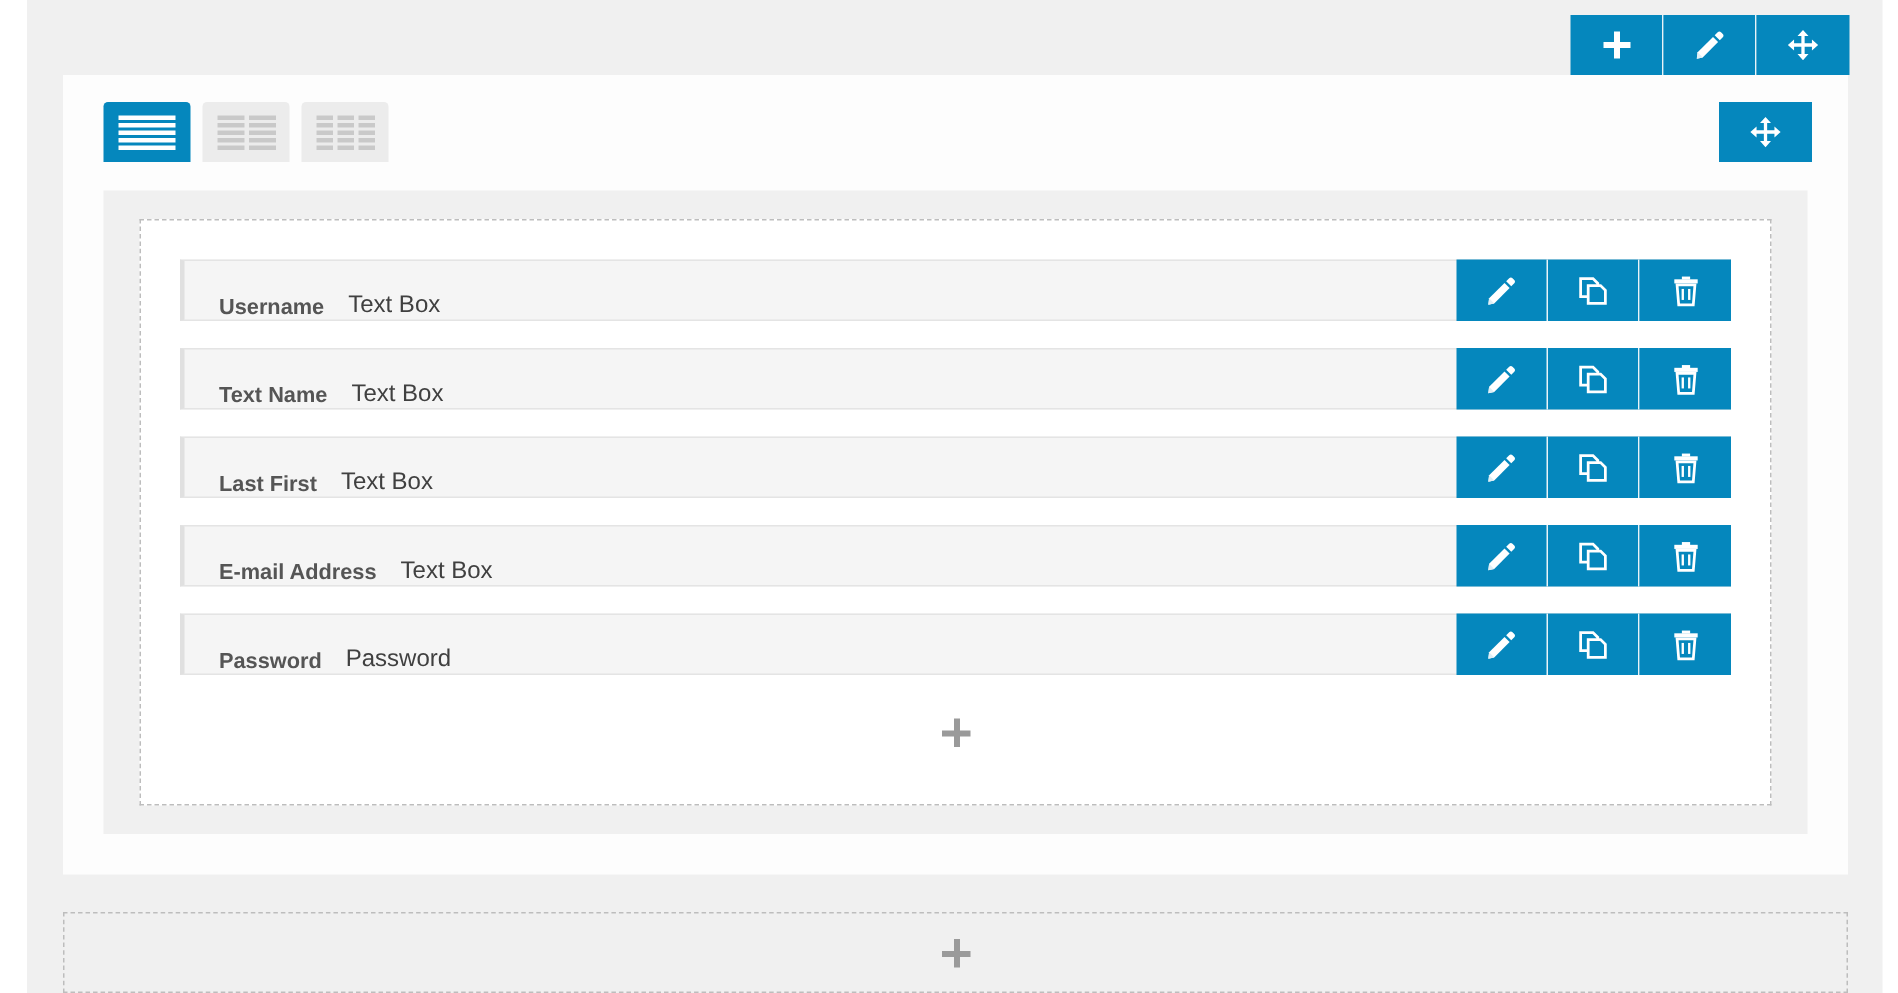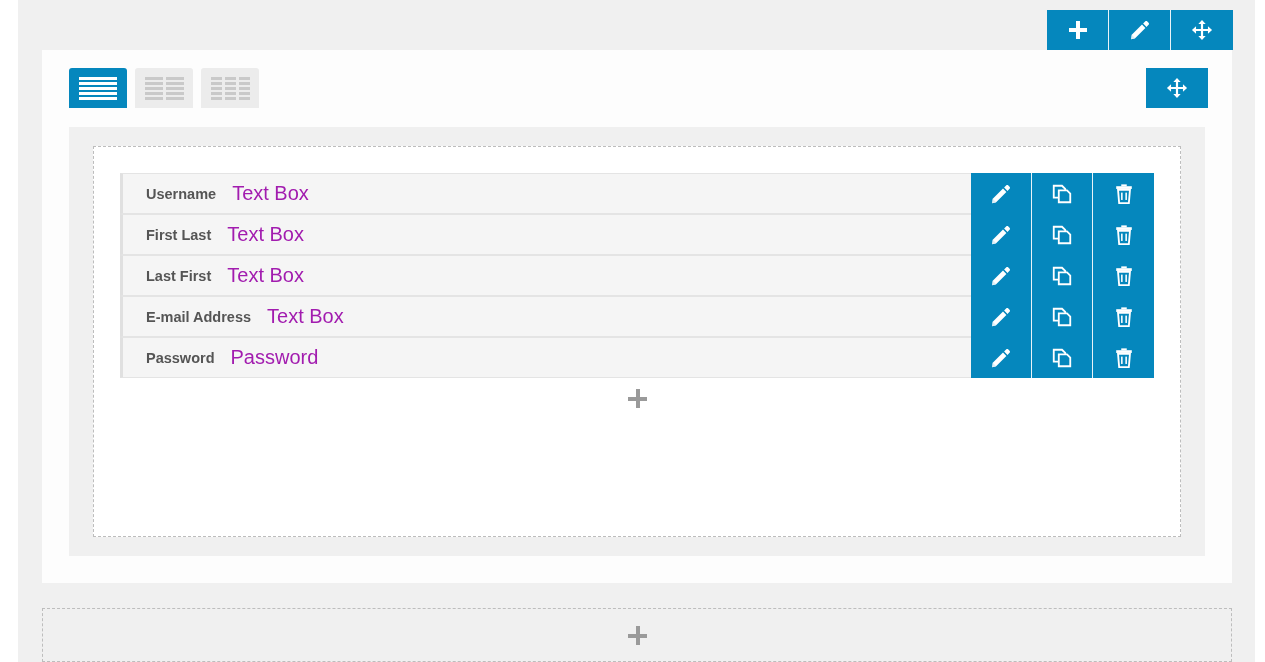--- a/index.html
+++ b/index.html
@@ -108,36 +108,37 @@
     width: 100%; height: 100%;
     background: #ffffff;
     border: 1px dashed #bdbdbd;
     padding: 26px 26px 0 26px;
   }
 
   
   .field-row {
     position: relative;
     height: 41px;
+    margin-bottom: 18px;
     background: #f5f5f5;
     border: 1px solid #e4e4e4;
     border-left: 3px solid #e0e0e0;
     display: flex;
-    align-items: center;
+    align-items: flex-end;
     padding-left: 23px;
   }
   .field-label {
     font-size: 14.5px;
     font-weight: bold;
     color: #555555;
     white-space: nowrap;
   }
   .field-type {
-    font-size: 20px;
-    color: #a21caf;
+    font-size: 16px;
+    color: #404040;
     margin-left: 16px;
     white-space: nowrap;
   }
   .row-actions {
     position: absolute;
     top: -1px; right: -1px;
     display: flex;
     height: 41px;
   }
   .row-actions .rbtn {
@@ -301,21 +302,21 @@
                     <rect x="3.5" y="3.5" width="17" height="3" fill="#ffffff"></rect>
                     <rect x="9" y="1.5" width="6" height="2.2" fill="#ffffff"></rect>
                     <path d="M5.5 7.5 H18.5 L17.3 22 H6.7 Z" fill="none" stroke="#ffffff" stroke-width="2"></path>
                     <rect x="8.8" y="10.5" width="1.7" height="8" fill="#ffffff"></rect>
                     <rect x="13.5" y="10.5" width="1.7" height="8" fill="#ffffff"></rect>
                   </svg>
                 </button>
               </div>
             </div>
             <div class="field-row">
-              <span class="field-label">First Last</span>
+              <span class="field-label">Text Name</span>
               <span class="field-type">Text Box</span>
               <div class="row-actions">
                 <button class="rbtn" title="Edit">
                   <svg width="22" height="22" viewBox="0 0 24 24">
                     <path d="M3 17.3 L14.2 6.1 L17.9 9.8 L6.7 21 L2.4 22 Z" fill="#ffffff"></path>
                     <path d="M15.4 4.9 L17.6 2.7 C18.3 2 19.3 2 20 2.7 L21.3 4 C22 4.7 22 5.7 21.3 6.4 L19.1 8.6 Z" fill="#ffffff"></path>
                     <path d="M3 17.3 L6.7 21 L2.4 22 Z" fill="#dfeef5"></path>
                   </svg>
                 </button>
                 <button class="rbtn" title="Duplicate">

